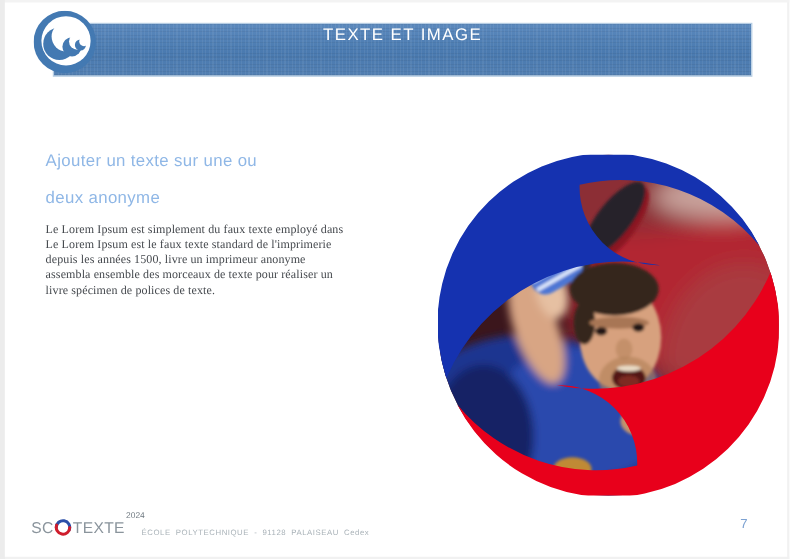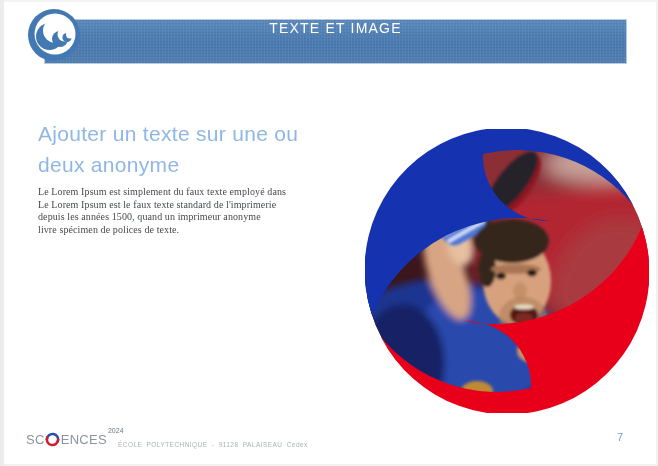--- a/index.html
+++ b/index.html
@@ -24,21 +24,21 @@
     box-sizing:border-box;
     display:flex;align-items:flex-start;justify-content:center;
   }
   .header-title{
     color:#ffffff;font-size:14px;letter-spacing:1.2px;font-weight:400;
   }
   .header-logo{position:absolute;left:28px;top:9px;width:52px;height:52px;z-index:5;}
   
   .heading{
     position:absolute;left:38px;top:118px;
-    color:#8fb7e6;font-size:21px;line-height:31px;letter-spacing:0.3px;
+    color:#8fb7e6;font-size:14px;line-height:31px;letter-spacing:0.3px;
   }
   .body-text{
     position:absolute;left:38px;top:186px;
     color:#45494e;font-size:10px;line-height:12.7px;letter-spacing:0.1px;
   }
   .body-text .tline{white-space:nowrap;font-family:Liberation Serif, serif;}
   
   .circle-art{position:absolute;left:365px;top:129px;width:284px;height:284px;}
   
   .footer-logo{
@@ -81,21 +81,22 @@
   <div>Ajouter un texte sur une ou</div>
   <div>deux anonyme</div>
 </div>
 
 <div class="body-text">
   <div>
     <div class="tline">Le Lorem Ipsum est simplement du faux texte employé dans</div>
   </div>
   <div>
     <div class="tline">Le Lorem Ipsum est le faux texte standard de l'imprimerie</div>
-    <div class="tline">depuis les années 1500, quand un imprimeur anonyme</div>
+    <div class="tline">depuis les années 1500, livre un imprimeur anonyme</div>
+    <div class="tline">assembla ensemble des morceaux de texte pour réaliser un</div>
     <div class="tline">livre spécimen de polices de texte.</div>
   </div>
 </div>
 
 <svg class="circle-art" viewBox="0 0 284 284">
   <defs>
     <clipPath id="cc">
         <circle cx="142" cy="142" r="142"></circle>
       </clipPath>
     <filter id="b1" x="-60%" y="-60%" width="220%" height="220%">
@@ -162,21 +163,21 @@
   <path d="M7 186 A142 142 0 0 1 268 76 A150 150 0 0 0 118 25 A65 65 0 0 0 185 92 A160 160 0 0 0 7 186 Z" fill="#1532b0"></path>
   <path transform="rotate(180 142 142)" d="M7 186 A142 142 0 0 1 268 76 A150 150 0 0 0 118 25 A65 65 0 0 0 185 92 A160 160 0 0 0 7 186 Z" fill="#e8001b"></path>
 </svg>
 
 <div class="footer-logo">
   <span>SC</span>
   <svg class="swirl" viewBox="0 0 15 15">
     <path d="M1.9 7.5 A5.6 5.6 0 1 1 12.76 9.42" fill="none" stroke-width="2.5" stroke-linecap="round" stroke="#2b4fa8"></path>
     <path d="M13.1 7.5 A5.6 5.6 0 1 1 2.24 5.58" fill="none" stroke-width="2.5" stroke-linecap="round" stroke="#cf1d2c"></path>
   </svg>
-  <span>ENCES</span>
+  <span>TEXTE</span>
   <span class="year">2024</span>
 </div>
 
 <div class="footer-address">ÉCOLE POLYTECHNIQUE - 91128 PALAISEAU Cedex</div>
 
 <div class="page-number">7</div>
 
 <div class="edge-frame"></div>
 
 </body></html>

